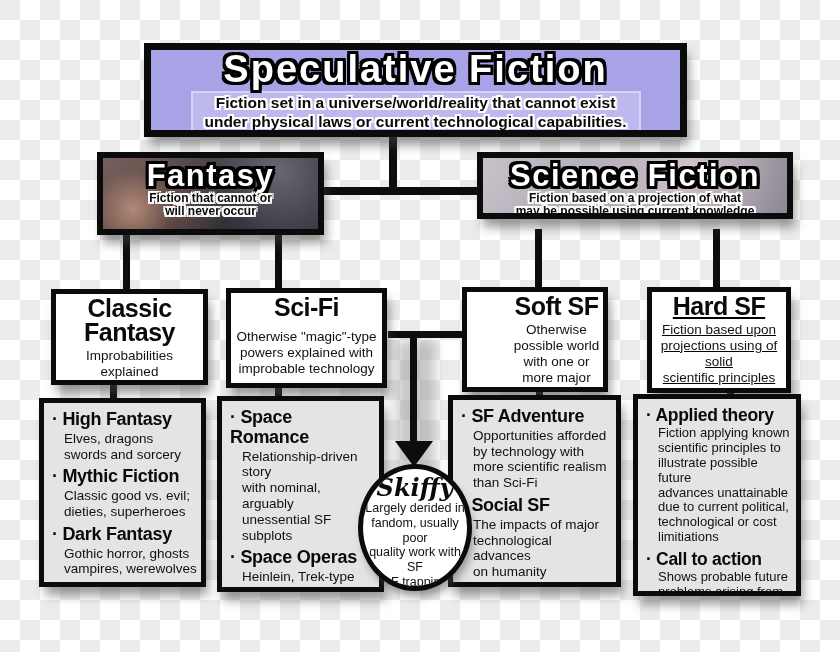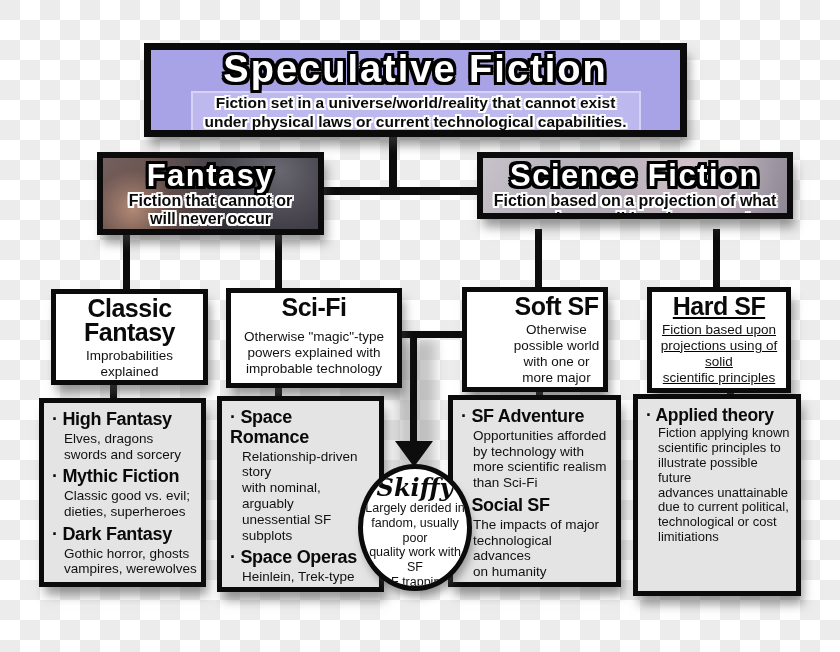--- a/index.html
+++ b/index.html
@@ -34,25 +34,25 @@
   #fantasy-box{left:97px;top:152px;width:227px;height:83px;border-width:6px;
     background:
       radial-gradient(circle at 14% 72%, rgba(190,145,122,0.9) 0%, rgba(130,92,80,0.55) 20%, rgba(60,50,55,0) 48%),
       radial-gradient(circle at 82% 18%, rgba(160,158,168,0.55) 0%, rgba(100,98,110,0.25) 35%, rgba(0,0,0,0) 65%),
       linear-gradient(135deg,#6a6468 0%,#413d44 35%,#26242a 65%,#35313a 100%);}
   #sf-box{left:477px;top:152px;width:316px;height:67px;border-width:6px;
     background:
       radial-gradient(circle at 68% 22%, rgba(228,208,216,0.75) 0%, rgba(195,185,195,0.3) 40%, rgba(0,0,0,0) 70%),
       linear-gradient(120deg,#c7c2ca 0%,#b4afb8 30%,#a9a3ae 55%,#8f8995 85%,#7f7987 100%);}
   .branch-title{font-size:31px;font-weight:bold;letter-spacing:1.5px;line-height:1.0;margin-top:2px;}
-  .branch-subtitle{font-size:16px;font-weight:bold;line-height:1.12;white-space:pre-line;margin-top:1px;}
+  .branch-subtitle{font-size:12px;font-weight:bold;line-height:1.12;white-space:pre-line;margin-top:1px;}
 
   
   #classic-box{left:51px;top:289px;width:157px;height:96px;}
-  #scifi-box{left:226px;top:288px;width:176px;height:100px;}
+  #scifi-box{left:226px;top:288px;width:161px;height:100px;}
   #soft-box{left:462px;top:287px;width:146px;height:105px;padding-left:43px;}
   #hard-box{left:647px;top:287px;width:144px;height:106px;text-decoration:underline;}
   .cat-title{font-size:25px;font-weight:bold;letter-spacing:-0.5px;line-height:0.95;
              margin-top:3px;white-space:pre-line;color:#0a0a0a;}
   .cat-subtitle{font-size:13.5px;line-height:1.2;white-space:pre-line;color:#111;margin-top:3px;}
   #scifi-box .cat-subtitle{margin-top:9px;}
 
   
   .detail{background:#e4e4e4;text-align:left;padding:7px 4px 0 8px;}
   #fantasy-detail{left:39px;top:398px;width:167px;height:189px;}
@@ -204,20 +204,26 @@
     <div class="ditem">
       <div class="term">Applied theory</div>
       <div class="desc">Fiction applying known
 scientific principles to
 illustrate possible future
 advances unattainable
 due to current political,
 technological or cost
 limitiations</div>
     </div>
+    <div class="ditem">
+      <div class="term">Call to action</div>
+      <div class="desc">Shows probable future
+problems arising from
+likely advance in science</div>
+    </div>
   </div>
 
   <div class="box" id="skiffy-circle">
     <div class="skiffy-title">Skiffy</div>
     <div class="skiffy-desc">Largely derided in
 fandom, usually poor
 quality work with SF
 or F trappings</div>
   </div>
 

